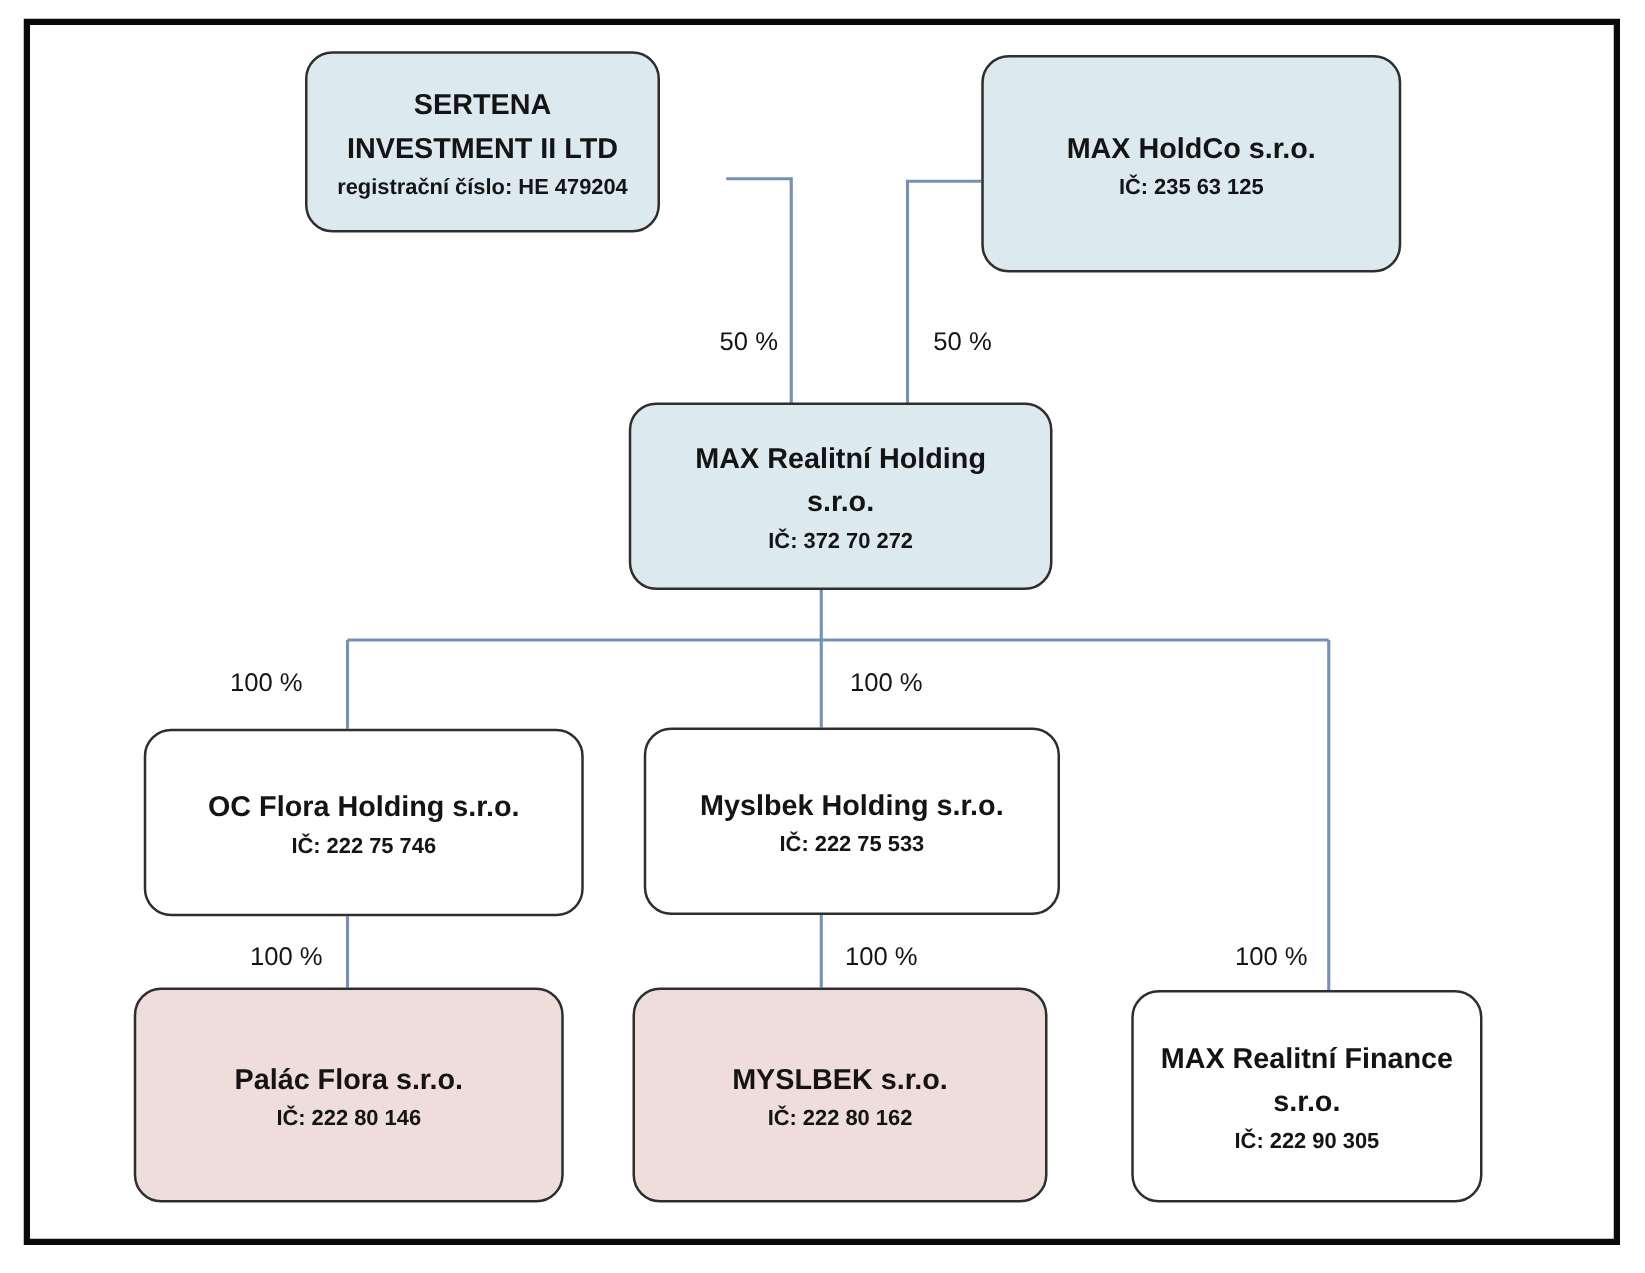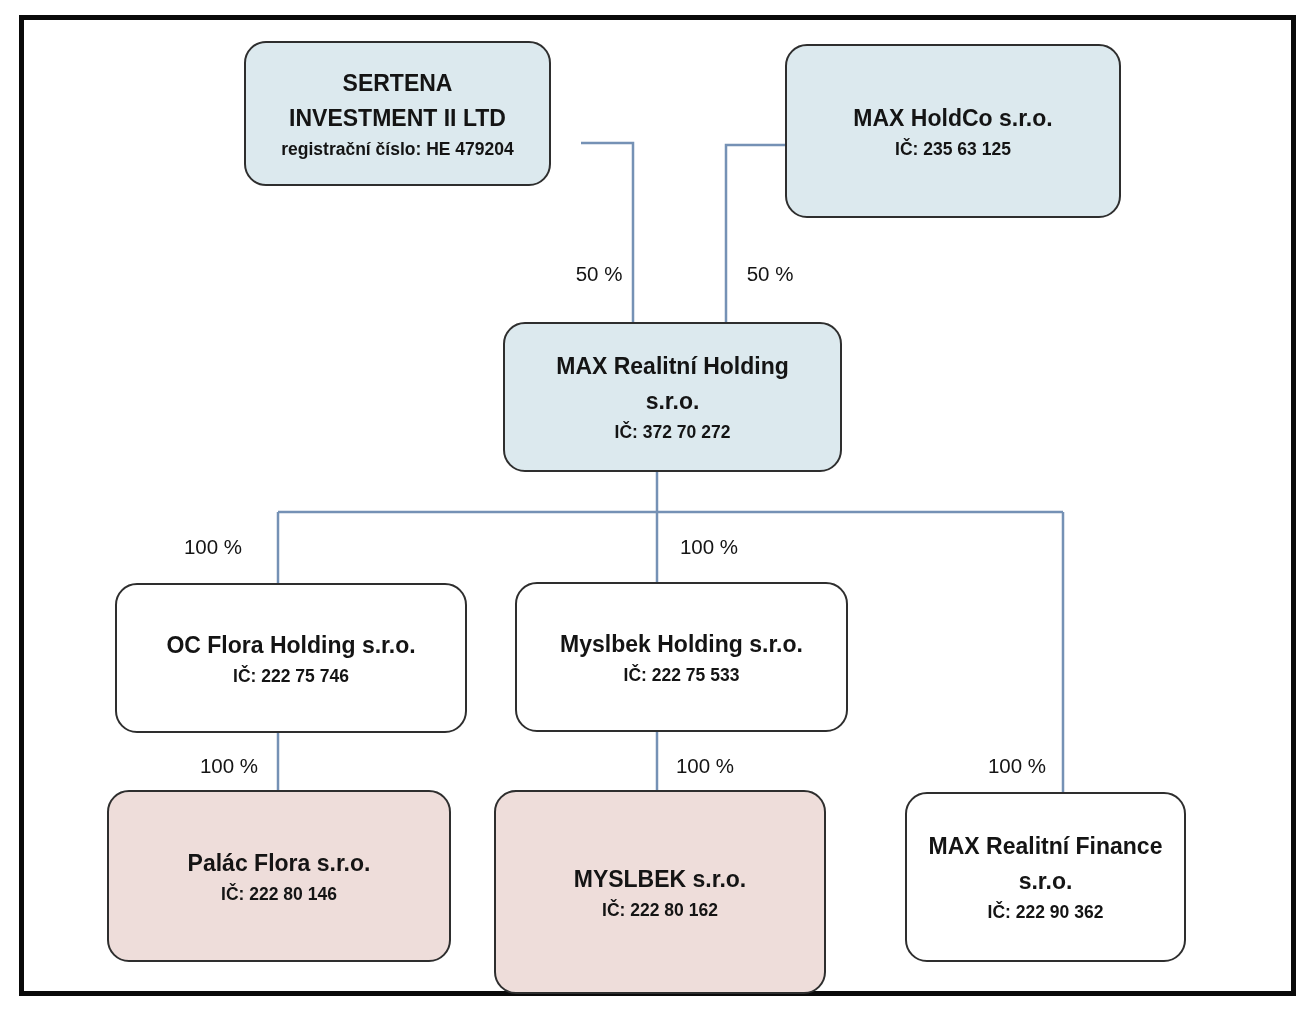--- a/index.html
+++ b/index.html
@@ -53,21 +53,21 @@
   <polyline class="edge" points="785,145 726,145 726,323"></polyline>
   <polyline class="edge" points="657,472 657,512"></polyline>
   <polyline class="edge" points="278,512 1063,512"></polyline>
   <polyline class="edge" points="278,512 278,583"></polyline>
   <polyline class="edge" points="657,512 657,582"></polyline>
   <polyline class="edge" points="1063,512 1063,792"></polyline>
   <polyline class="edge" points="278,733 278,790"></polyline>
   <polyline class="edge" points="657,732 657,790"></polyline>
 </svg>
 
-<div class="node blue" style="left:244px;top:41px;width:307px;height:145px">
+<div class="node blue" style="left:244px;top:41px;width:284px;height:145px">
   <div class="t">SERTENA</div>
   <div class="t">INVESTMENT II LTD</div>
   <div class="s">registrační číslo: HE 479204</div>
 </div>
 
 <div class="node blue" style="left:785px;top:44px;width:336px;height:174px">
   <div class="t">MAX HoldCo s.r.o.</div>
 
   <div class="s">IČ: 235 63 125</div>
 </div>
@@ -89,30 +89,30 @@
 
   <div class="s">IČ: 222 75 533</div>
 </div>
 
 <div class="node pink" style="left:107px;top:790px;width:344px;height:172px">
   <div class="t">Palác Flora s.r.o.</div>
 
   <div class="s">IČ: 222 80 146</div>
 </div>
 
-<div class="node pink" style="left:494px;top:790px;width:332px;height:204px">
+<div class="node pink" style="left:506px;top:790px;width:332px;height:172px">
   <div class="t">MYSLBEK s.r.o.</div>
 
   <div class="s">IČ: 222 80 162</div>
 </div>
 
 <div class="node white" style="left:893px;top:792px;width:281px;height:170px">
   <div class="t">MAX Realitní Finance</div>
   <div class="t">s.r.o.</div>
-  <div class="s">IČ: 222 90 362</div>
+  <div class="s">IČ: 222 90 305</div>
 </div>
 
 <div class="pct" style="left:599px;top:274px">50 %</div>
 <div class="pct" style="left:770px;top:274px">50 %</div>
 <div class="pct" style="left:213px;top:547px">100 %</div>
 <div class="pct" style="left:709px;top:547px">100 %</div>
 <div class="pct" style="left:1017px;top:766px">100 %</div>
 <div class="pct" style="left:229px;top:766px">100 %</div>
 <div class="pct" style="left:705px;top:766px">100 %</div>
 

